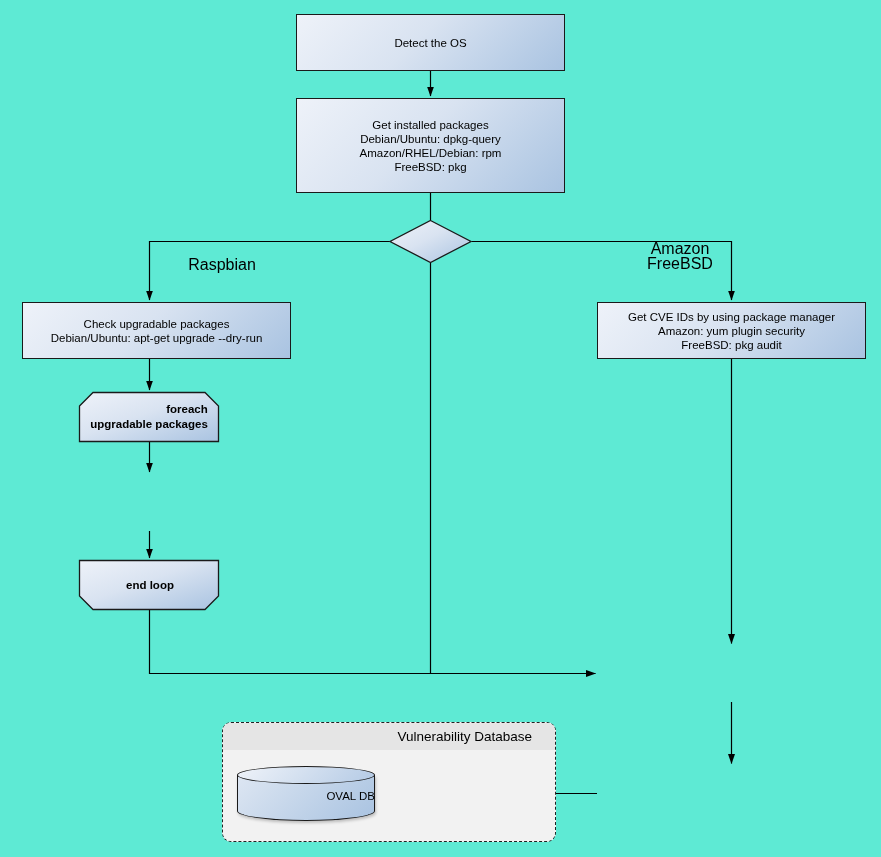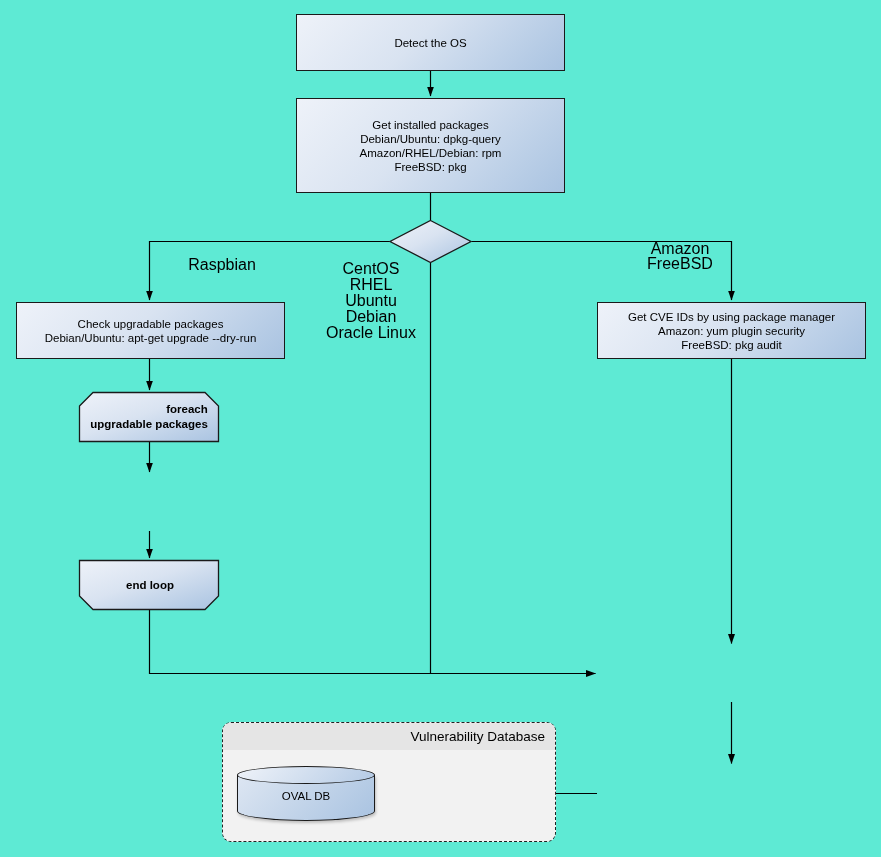--- a/index.html
+++ b/index.html
@@ -24,37 +24,37 @@
     font-size:16px;line-height:16px;white-space:pre-line;
   }
   .vdb{
     position:absolute;z-index:2;box-sizing:border-box;
     border:1.5px dashed #222;border-radius:9px;background:#f2f2f2;
   }
   .vdb-header{
     position:absolute;left:0;right:0;top:0;height:27px;box-sizing:border-box;
     background:#e5e5e5;border-radius:7px 7px 0 0;
     display:flex;align-items:center;justify-content:flex-end;
-    padding-right:10px;font-size:13.5px;
+    padding-right:23px;font-size:13.5px;
   }
   .cyl{position:absolute;z-index:3;}
   .cyl-top{
     position:absolute;left:0;right:0;top:0;height:18px;box-sizing:border-box;
     border:1.3px solid #1a1a1a;border-radius:50%;
     background:linear-gradient(135deg,#eff3f9 0%,#b4cae5 100%);z-index:2;
   }
   .cyl-body{
     position:absolute;left:0;right:0;top:9px;bottom:0;box-sizing:border-box;
     border:1.3px solid #1a1a1a;border-top:none;
     border-radius:0 0 50% 50% / 0 0 10px 10px;
     background:linear-gradient(135deg,#dde6f2 0%,#a9c3e1 100%);
     box-shadow:1px 2px 3px rgba(0,0,0,0.22);
   }
   .cyl-label{
-    position:absolute;left:0;right:0;top:24px;z-index:3;text-align:center;font-size:11.5px;
+    position:absolute;left:0;right:0;top:24px;z-index:3;text-align:right;font-size:11.5px;
   }
 </style>
 </head>
 <body>
 
 <div class="canvas">
 
   <svg class="overlay" viewBox="0 0 881 857" xmlns="http://www.w3.org/2000/svg">
     <defs>
       <linearGradient id="shapeGrad" x1="0" y1="0" x2="1" y2="1">
@@ -89,42 +89,37 @@
     <polygon points="79.5,560.5 218.5,560.5 218.5,596 205,609.5 93,609.5 79.5,596" fill="url(#shapeGrad)" stroke="#1a1a1a" stroke-width="1.3"></polygon>
   </svg>
 
   <div class="node" style="left:296px;top:14px;width:269px;height:57px">Detect the OS</div>
 
   <div class="node" style="left:296px;top:98px;width:269px;height:95px">Get installed packages
 Debian/Ubuntu: dpkg-query
 Amazon/RHEL/Debian: rpm
 FreeBSD: pkg</div>
 
-  <div class="node" style="left:16px;top:302px;width:269px;height:57px">Check upgradable packages
+  <div class="node" style="left:22px;top:302px;width:269px;height:57px">Check upgradable packages
 Debian/Ubuntu: apt-get upgrade --dry-run</div>
 
   <div class="node" style="left:597px;top:302px;width:269px;height:57px">Get CVE IDs by using package manager
 Amazon: yum plugin security
 FreeBSD: pkg audit</div>
 
 
 
 
   <div class="shape-label" style="left:79px;top:392px;width:140px;height:50px">foreach
 upgradable  packages</div>
 
   <div class="shape-label" style="left:80px;top:560px;width:140px;height:50px">end loop</div>
 
   <div class="edge-label" style="left:172px;top:257px;width:100px">Raspbian</div>
 
-  <div class="edge-label" style="left:321px;top:261px;width:100px">CentOS
-RHEL
-Ubuntu
-Debian
-Oracle Linux</div>
 
   <div class="edge-label" style="left:640px;top:241px;width:80px;line-height:15px">Amazon
 FreeBSD</div>
 
   <div class="vdb" style="left:222px;top:722px;width:334px;height:120px">
     <div class="vdb-header">Vulnerability Database</div>
   </div>
 
   <div class="cyl" style="left:237px;top:766px;width:138px;height:55px">
     <div class="cyl-body"></div>

